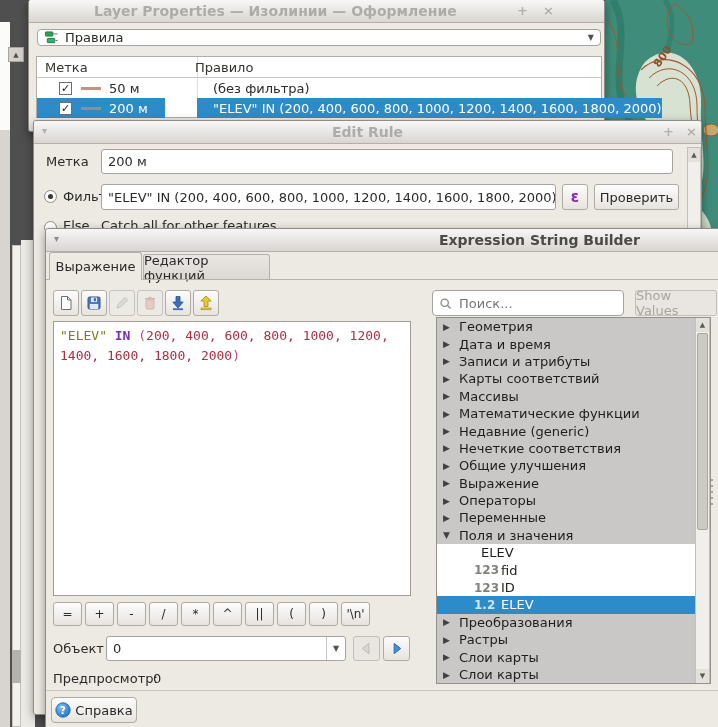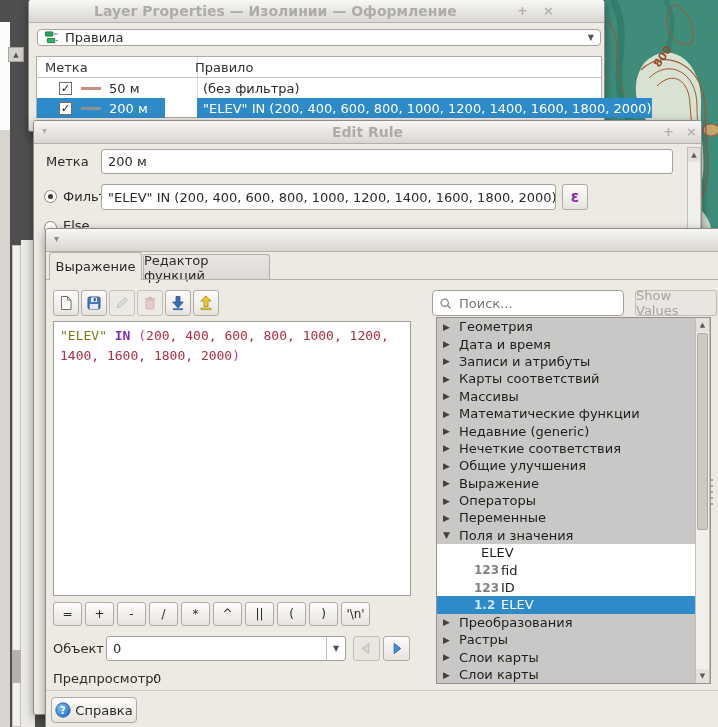--- a/index.html
+++ b/index.html
@@ -32,21 +32,21 @@
   .cb{display:inline-flex;width:13px;height:13px;background:#fff;border:1px solid #706e6a;
       align-items:center;justify-content:center;font-size:11px;font-weight:bold;color:#151515;
       box-sizing:border-box;flex:none;}
   
   .lp-table{position:absolute;background:#fff;border:1px solid #b0ada8;box-sizing:border-box;}
   .lp-colsep{position:absolute;left:160px;top:0;bottom:0;width:1px;background:#e0ddd8;}
   .lp-head{position:relative;height:20px;border-bottom:1px solid #c8c5c0;display:flex;align-items:center;}
   .lp-head span{font-size:13px;color:#33322f;}
   .lp-row{position:relative;height:20px;display:flex;align-items:center;}
   .lp-cell1{position:relative;width:160px;height:100%;display:flex;align-items:center;flex:none;}
-  .lp-cell2{position:relative;flex:1;height:100%;display:flex;align-items:center;padding-left:6px;}
+  .lp-cell2{position:relative;flex:1;height:100%;display:flex;align-items:center;padding-left:16px;}
   .hl{position:absolute;left:0;top:0;bottom:0;background:#2e8bc9;}
   .swatch{width:20px;height:3px;margin:0 8px 0 9px;flex:none;}
   
   .tab{position:absolute;height:26px;background:linear-gradient(#eae7e2,#dbd8d3);border:1px solid #b3b0ab;
        border-bottom:none;border-radius:3px 3px 0 0;display:flex;align-items:center;justify-content:center;
        font-size:13px;box-sizing:border-box;}
   .tab.active{background:#edeae4;height:28px;z-index:3;}
   
   .tbtn{position:absolute;width:26px;height:26px;background:linear-gradient(#fdfcfb,#e7e4df);
         border:1px solid #b0ada7;border-radius:3px;box-sizing:border-box;display:flex;
@@ -183,32 +183,37 @@
       <span>200 м</span>
     </div>
     <div class="radio on" style="left:10px;top:69px;"></div>
     <span class="lbl" style="left:29px;top:68px;">Фильтр</span>
     <div class="input" style="left:67px;top:63px;width:455px;height:26px;white-space:nowrap;overflow:hidden;">
       <span>"ELEV" IN (200, 400, 600, 800, 1000, 1200, 1400, 1600, 1800, 2000)</span>
     </div>
     <div class="btn" style="left:528px;top:63px;width:26px;height:26px;color:#8a2bb0;font-size:15px;font-weight:bold;">
       <span>ε</span>
     </div>
+    <div class="btn" style="left:560px;top:63px;width:85px;height:26px;">
+      <span>Проверить</span>
+    </div>
     <div class="radio" style="left:10px;top:100px;"></div>
     <span class="lbl" style="left:29px;top:97px;">Else</span>
+    <span class="lbl" style="left:67px;top:97px;">Catch all for other features</span>
     <div class="sb" style="left:653px;top:26px;width:14px;height:92px;">
       <div class="ar" style="top:0;">
           <span>▲</span>
         </div>
     </div>
   </div>
 
   <div class="dlg" style="left:45px;top:228px;width:673px;height:499px;border-right:none;border-bottom:none;border-radius:4px 0 0 0;">
     <div class="tbar">
       <span class="shade" style="color:#8e8c88;">▾</span>
+      <span class="ttl active" style="left:393px;">Expression String Builder</span>
     </div>
 
     <div class="tab active" style="left:3px;top:23px;width:93px;">
       <span>Выражение</span>
     </div>
     <div class="tab" style="left:97px;top:25px;width:127px;">
       <span>Редактор функций</span>
     </div>
     <div class="abs" style="left:0;top:50px;right:0;height:1px;background:#b3b0ab;"></div>
 

